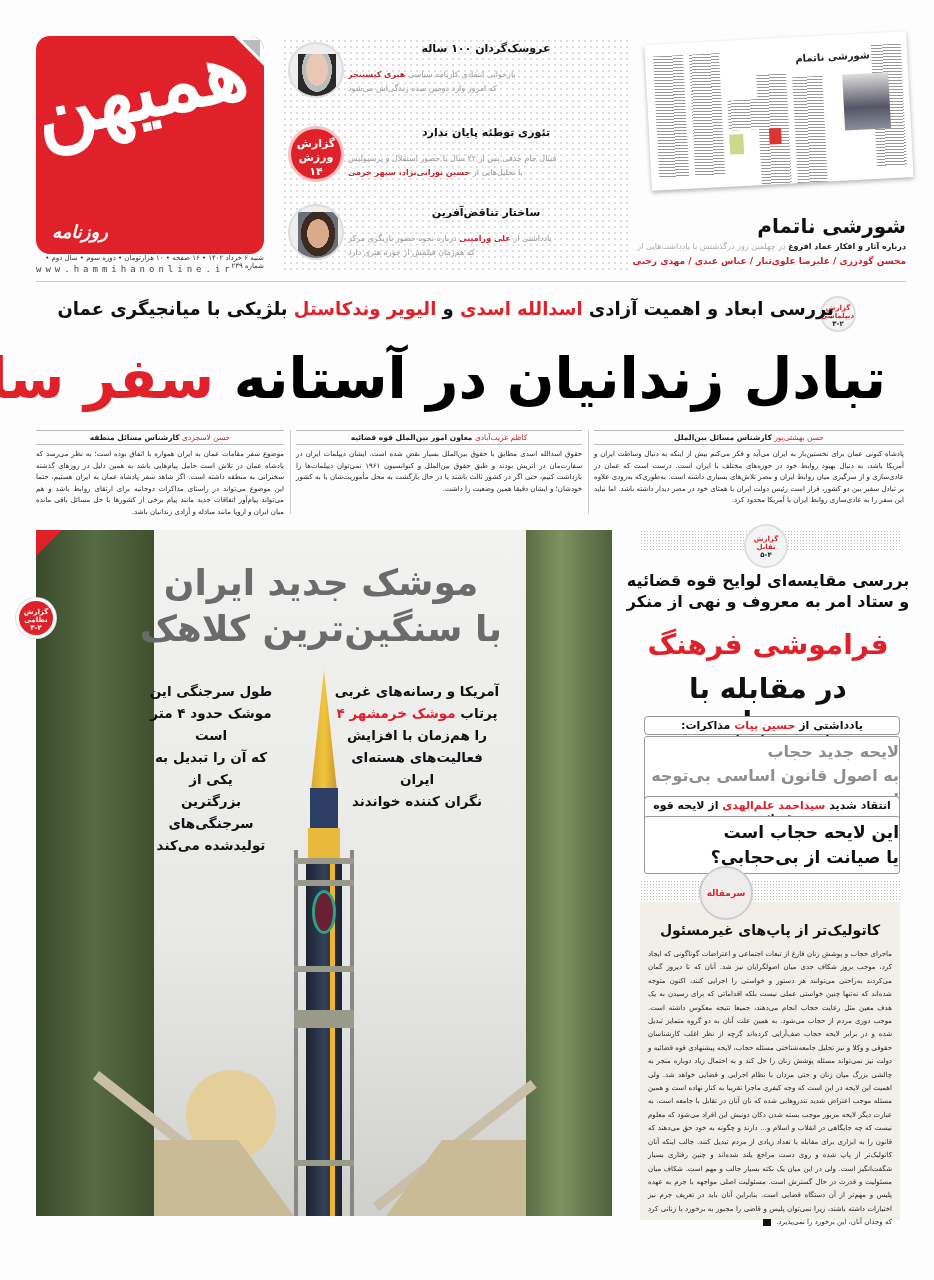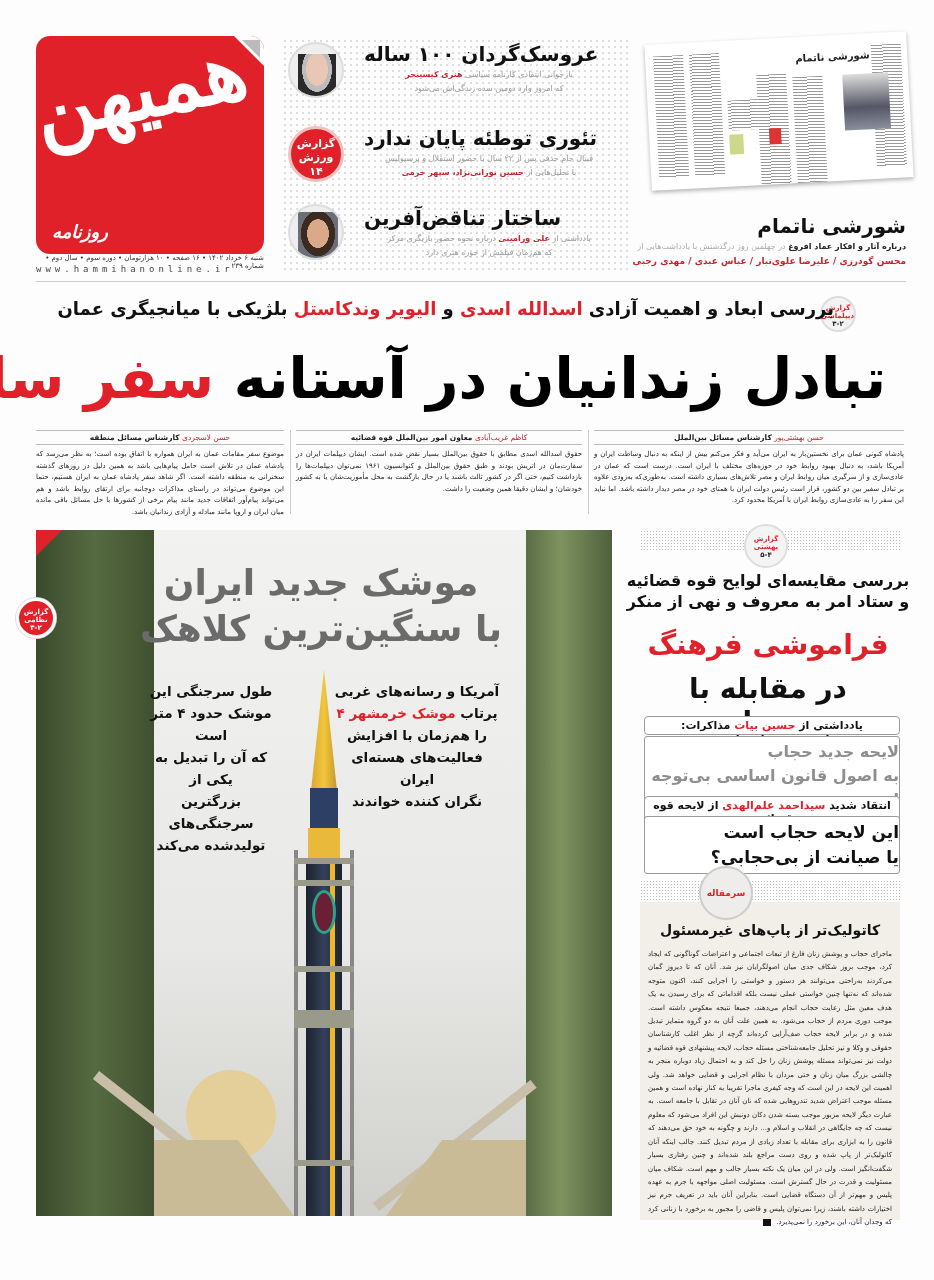--- a/index.html
+++ b/index.html
@@ -13,22 +13,22 @@
 .logo .sub{position:absolute;left:16px;bottom:12px;color:#fff;font-weight:bold;font-size:18px;font-style:italic}
 .dateline{position:absolute;left:36px;top:254px;width:228px;font-size:7px;color:#333;text-align:right}
 .website{position:absolute;left:36px;top:264px;width:228px;font-family:"DejaVu Sans Mono",monospace;font-size:9px;color:#444;letter-spacing:4px;direction:ltr;text-align:left}
 .rule-top{position:absolute;left:36px;top:281px;width:870px;height:1px;background:#ccc}
 
 
 .teasers{position:absolute;left:282px;top:38px;width:346px;height:236px;background-image:radial-gradient(#ddd 1px,transparent 1px);background-size:6px 6px}
 .teaser{position:absolute;left:0;width:346px;height:70px}
 .teaser .pic{position:absolute;right:284px;width:56px;height:56px;border-radius:50%;border:2px solid #ddd;overflow:hidden;background:#eee}
 .teaser .pic.red{background:#e12129;color:#fff;font-weight:bold;font-size:11px;text-align:center;line-height:14px;padding-top:8px;border:3px solid #f3c1c1}
-.teaser .t-title{position:absolute;right:4px;top:4px;width:260px;font-weight:bold;font-size:20px;color:#111;text-align:left}
-.teaser .t-line{position:absolute;right:4px;width:270px;font-size:8px;color:#999;text-align:center;white-space:nowrap;overflow:hidden}
+.teaser .t-title{position:absolute;right:12px;top:4px;width:260px;font-weight:bold;font-size:11px;color:#111;text-align:center}
+.teaser .t-line{position:absolute;right:10px;width:270px;font-size:8px;color:#999;text-align:left;white-space:nowrap;overflow:hidden}
 .teaser .t-line b{color:#c4242c}
 .face1{position:absolute;left:8px;top:10px;width:38px;height:44px;background:radial-gradient(ellipse at 50% 35%,#e8c7b5 0 40%,#bcbcbc 41% 55%,#2a2a2a 56%)}
 .face2{position:absolute;left:8px;top:6px;width:40px;height:48px;background:radial-gradient(ellipse at 50% 45%,#d9a98a 0 38%,#3b2a20 39% 60%,#6b6f7a 61%)}
 
 
 .thumb{position:absolute;left:648px;top:38px;width:262px;height:146px;background:#fff;transform:rotate(-3deg);box-shadow:0 2px 4px rgba(0,0,0,.3);overflow:hidden}
 .thumb .col{position:absolute;top:12px;width:30px;height:122px;background:repeating-linear-gradient(#999 0 1px,transparent 1px 3px)}
 .thumb .photo{position:absolute;left:196px;top:40px;width:46px;height:56px;background:linear-gradient(#ddd,#556 60%,#8a8f9a)}
 .thumb .ttl{position:absolute;left:150px;top:16px;font-size:10px;font-weight:bold;color:#222}
 .thumb .book1{position:absolute;left:80px;top:94px;width:14px;height:20px;background:#cfd88a}
@@ -231,21 +231,21 @@
   <div class="corner-red"></div>
   <div class="badge-mil">
     <div>گزارش</div>
     <div>نظامی</div>
     <div>۳-۲</div>
   </div>
 
   <div class="dots" style="top:530px"></div>
   <div class="badge-small" style="left:744px;top:524px;width:44px;height:44px;padding-top:9px">
     <div>گزارش</div>
-    <div>بهشتی</div>
+    <div>تقابل</div>
     <span class="n">۵-۴</span>
   </div>
   <div class="sec-sub">
     <div>بررسی مقایسه‌ای لوایح قوه قضائیه</div>
     <div>و ستاد امر به معروف و نهی از منکر</div>
   </div>
   <div class="sec-head-r">فراموشی فرهنگ</div>
   <div class="sec-head-b">در مقابله با بی‌حجابی</div>
 
   <div class="note-label" style="top:716px"><span class="pre" style="color:#111">یادداشتی از</span> <span>حسین بیات</span> <b style="color:#111">مذاکرات:</b></div>

